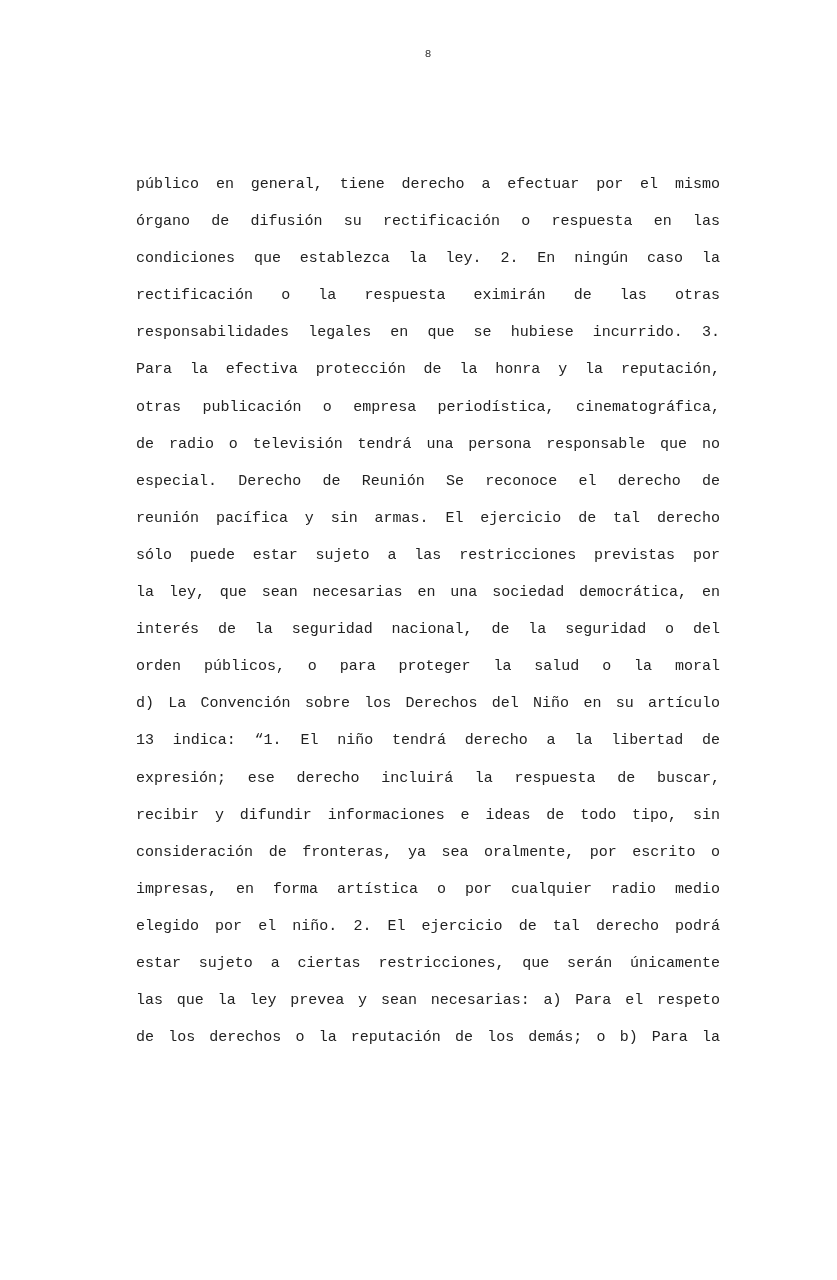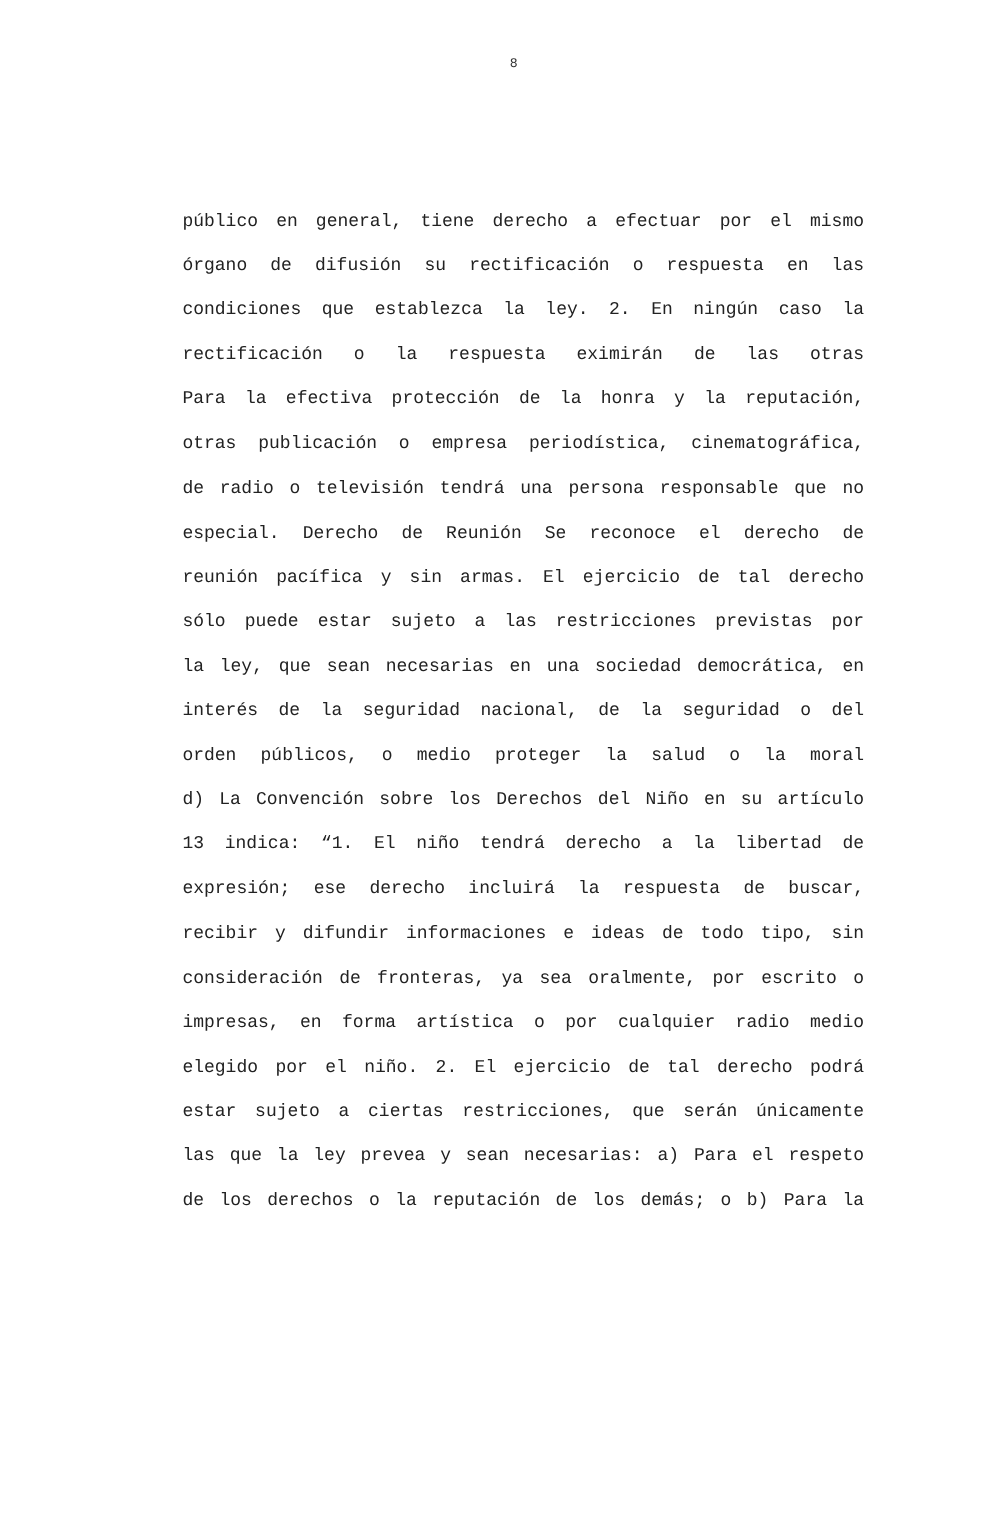--- a/index.html
+++ b/index.html
@@ -7,43 +7,44 @@
   .page-number {
     position: absolute; left: 0; top: 48px; width: 856px; text-align: center;
     font-family: "Liberation Mono", monospace; font-size: 11px; color: #333;
   }
   .body-text {
     position: absolute; left: 136px; top: 172px; width: 584px;
     font-family: "Liberation Mono", monospace; font-size: 15px; color: #222;
   }
   .line {
     height: 37.1px; line-height: 26px; white-space: nowrap;
-    text-align: justify; text-align-last: justify; display: block; margin-left: 16px;
+    text-align: justify; text-align-last: justify; display: block;
   }
   .line.last { text-align-last: left; }
 </style>
 </head>
 <body>
 
 <div class="page-number">8</div>
 
 <div class="body-text">
   <span class="line">público en general, tiene derecho a efectuar por el mismo</span>
   <span class="line">órgano de difusión su rectificación o respuesta en las</span>
   <span class="line">condiciones que establezca la ley.  2. En ningún caso la</span>
   <span class="line">rectificación o la respuesta eximirán de las otras</span>
+  <span class="line">responsabilidades legales en que se hubiese incurrido.  3.</span>
   <span class="line">Para la efectiva protección de la honra y la reputación,</span>
   <span class="line">otras publicación o empresa periodística, cinematográfica,</span>
   <span class="line">de radio o televisión tendrá una persona responsable que no</span>
   <span class="line">especial. Derecho de Reunión  Se reconoce el derecho de</span>
   <span class="line">reunión pacífica y sin armas. El ejercicio de tal derecho</span>
   <span class="line">sólo puede estar sujeto a las restricciones previstas por</span>
   <span class="line">la ley, que sean necesarias en una sociedad democrática, en</span>
   <span class="line">interés de la seguridad nacional, de la seguridad o del</span>
-  <span class="line">orden públicos, o medio proteger la salud o la moral</span>
+  <span class="line">orden públicos, o para proteger la salud o la moral</span>
   <span class="line">d) La Convención sobre los Derechos del Niño en su artículo</span>
   <span class="line">13 indica: “1. El niño tendrá derecho a la libertad de</span>
   <span class="line">expresión; ese derecho incluirá la respuesta de buscar,</span>
   <span class="line">recibir y difundir informaciones e ideas de todo tipo, sin</span>
   <span class="line">consideración de fronteras, ya sea oralmente, por escrito o</span>
   <span class="line">impresas, en forma artística o por cualquier radio medio</span>
   <span class="line">elegido por el niño. 2. El ejercicio de tal derecho podrá</span>
   <span class="line">estar sujeto a ciertas restricciones, que serán únicamente</span>
   <span class="line">las que la ley prevea y sean necesarias: a) Para el respeto</span>
   <span class="line">de los derechos o la reputación de los demás; o b) Para la</span>

